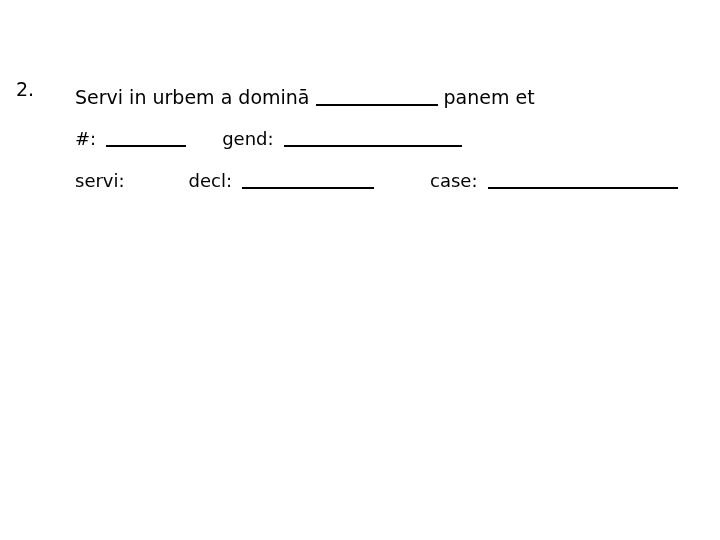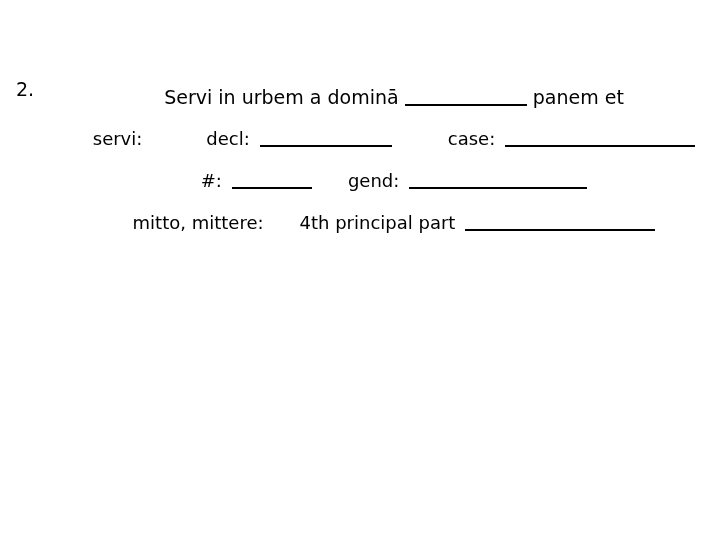--- a/index.html
+++ b/index.html
@@ -22,24 +22,23 @@
     position: absolute;
     left: 16px;
     top: 76px;
     font-size: 19px;
     line-height: 26px;
     color: #000000;
     white-space: pre;
   }
   .body-block {
     position: absolute;
-    left: 84px;
+    left: 75px;
     top: 76px;
     width: 620px;
-    text-align: center;
   }
   .line {
     font-size: 19px;
     line-height: 42px;
     height: 42px;
     color: #000000;
     white-space: pre;
   }
   .line-sub {
     font-size: 18px;
@@ -70,20 +69,19 @@
 
 <div id="slide">
 
   <div class="item-number">2.</div>
 
   <div class="body-block">
 
     <div class="line"><span>Servi in urbem a dominā </span><span class="blank blank-md"></span><span> panem et</span></div>
 
 
+    <div class="line-sub"><span>#:</span><span class="gap-sm"></span><span class="blank blank-xs"></span><span class="gap-md"></span><span>gend:</span><span class="gap-sm"></span><span class="blank blank-xxl"></span></div>
+
     <div class="line-sub"><span>servi:</span><span class="gap-xl"></span><span>decl:</span><span class="gap-sm"></span><span class="blank blank-lg"></span><span class="gap-lg"></span><span>case:</span><span class="gap-sm"></span><span class="blank blank-xl"></span></div>
 
-    <div class="line-sub"><span>#:</span><span class="gap-sm"></span><span class="blank blank-xs"></span><span class="gap-md"></span><span>gend:</span><span class="gap-sm"></span><span class="blank blank-xxl"></span></div>
-
-    <div class="line-sub"><span>mitto, mittere:</span><span class="gap-md"></span><span>4th principal part</span><span class="gap-sm"></span><span class="blank blank-xl"></span></div>
 
   </div>
 </div>
 
 </body></html>

